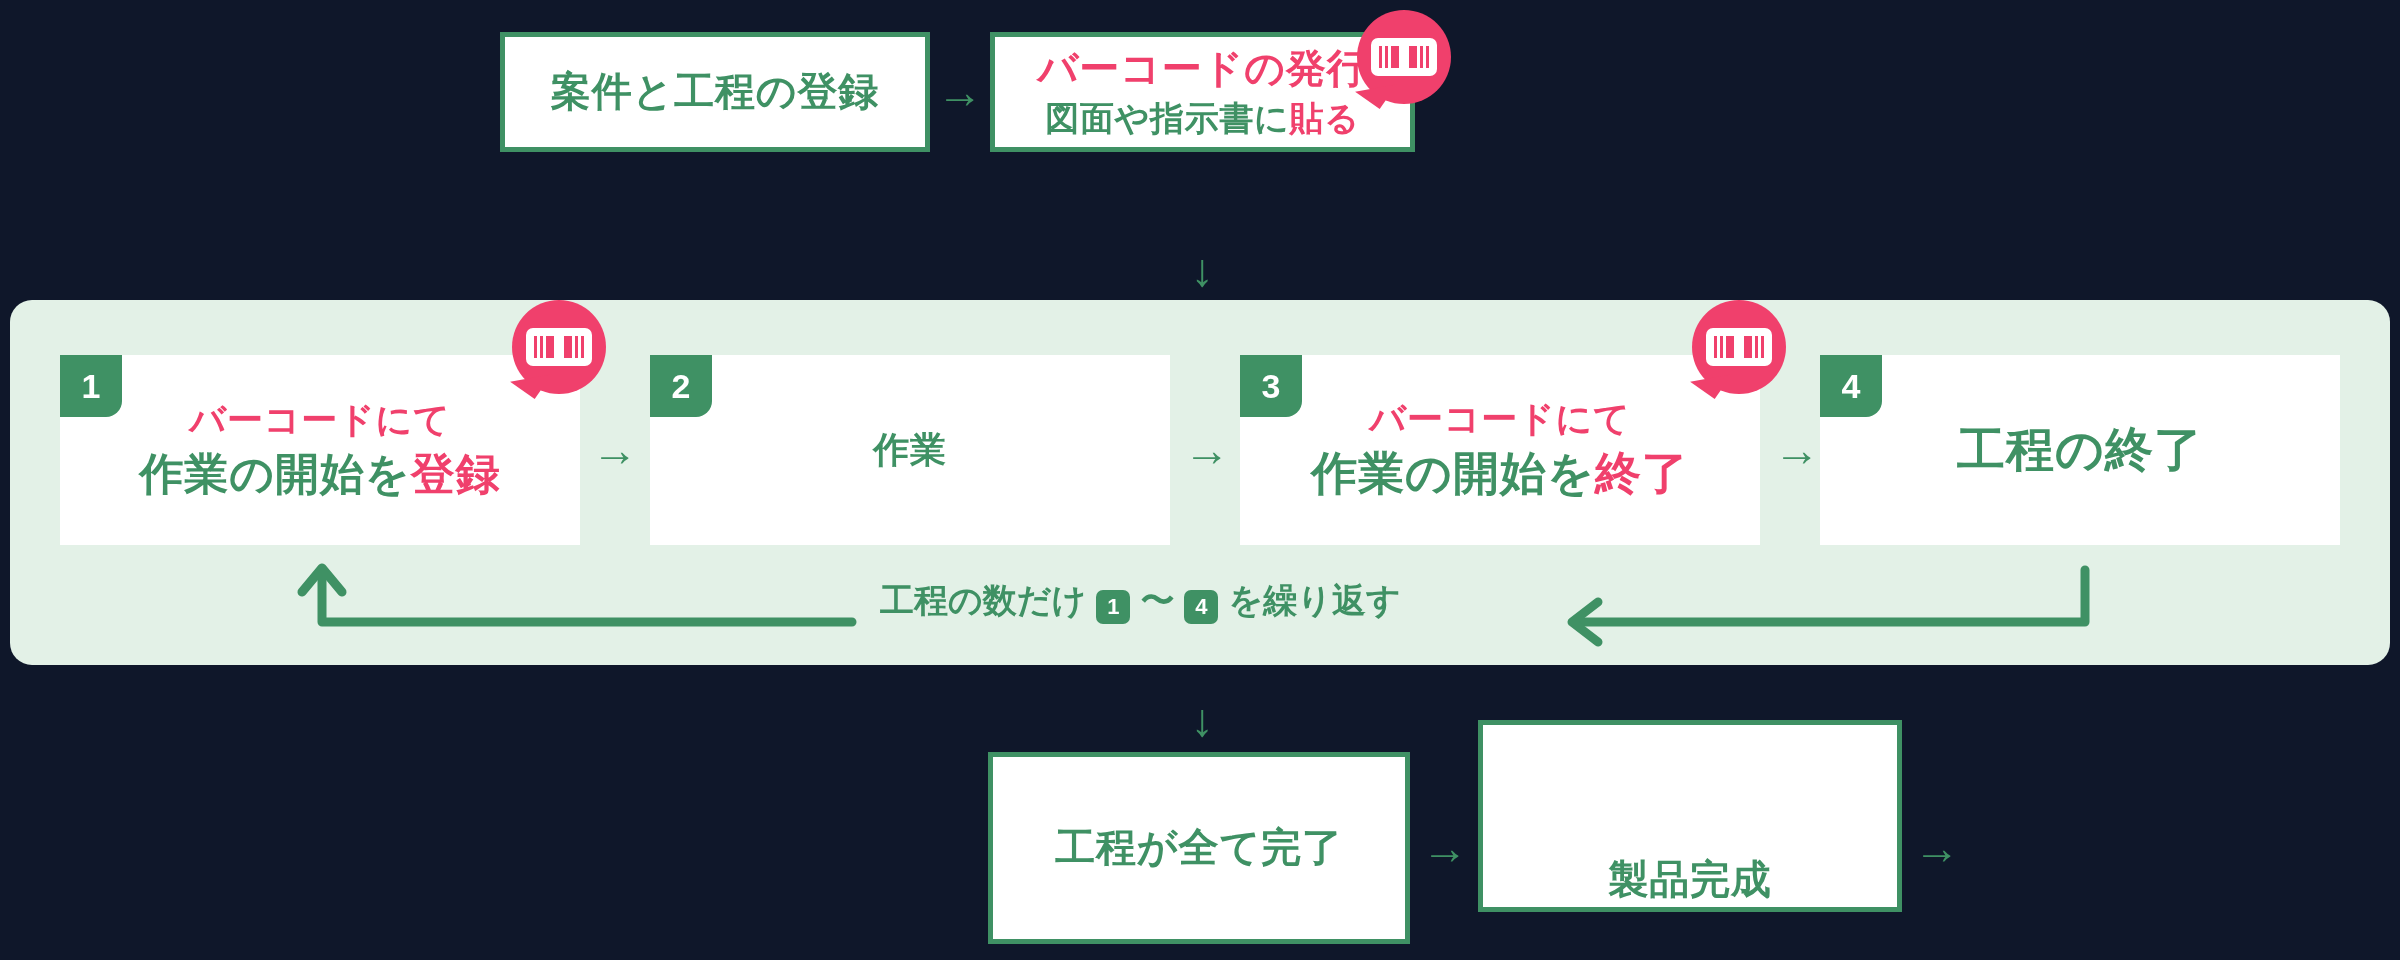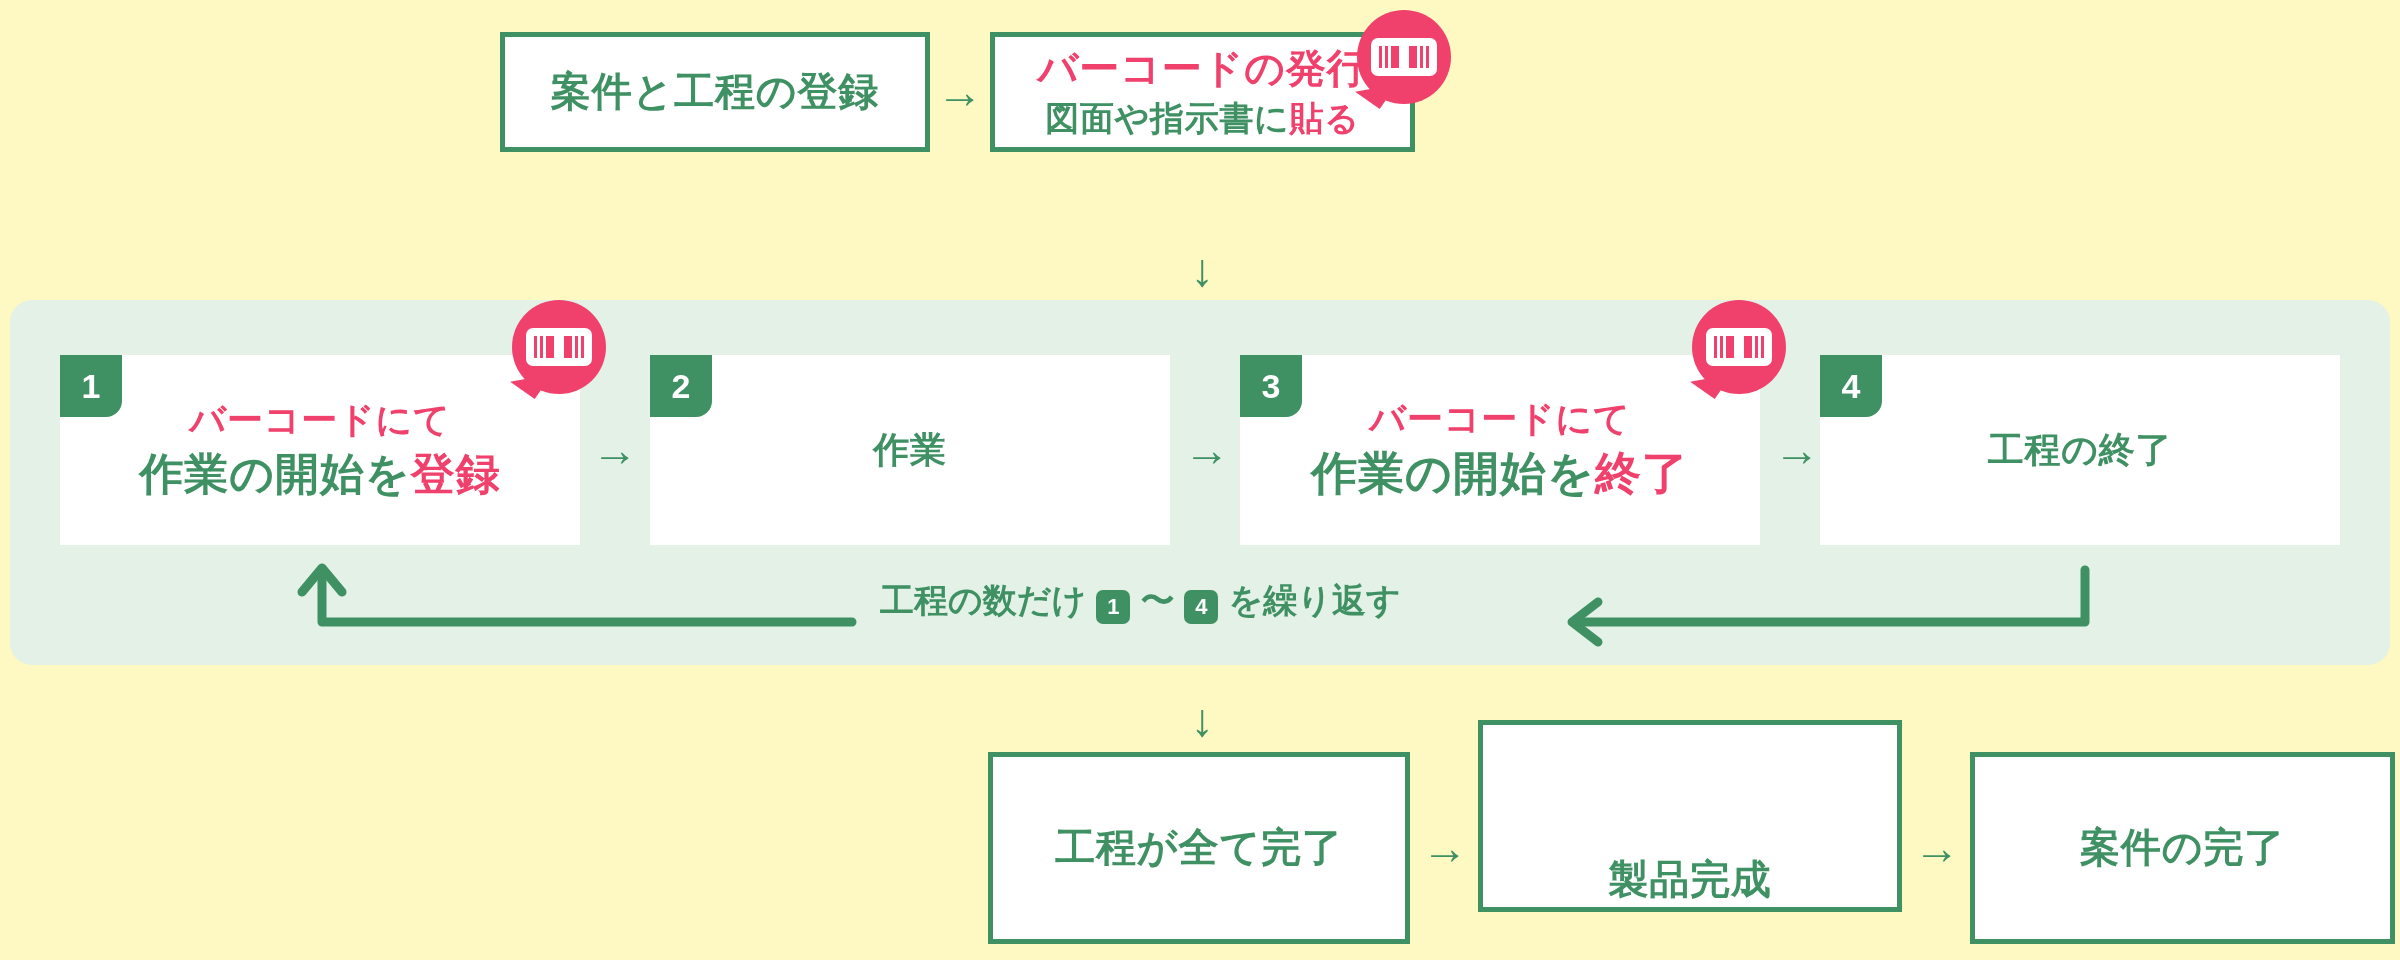--- a/index.html
+++ b/index.html
@@ -4,21 +4,21 @@
 <style>
   html,body{margin:0;padding:0;background:#ffffff;}
   body{
     font-family:"Liberation Sans","DejaVu Sans",sans-serif;
     -webkit-font-smoothing:antialiased;
   }
   #stage{
     position:relative;
     width:2400px;
     height:960px;
-    background:#fef9c3;
+    background:#0f172a;
     overflow:hidden;
   }
 
   
   .box{
     position:absolute;
     box-sizing:border-box;
     background:#ffffff;
     display:flex;
     align-items:center;
@@ -261,21 +261,21 @@
       <i class="bar t"></i>
       <i class="bar t"></i>
     </div>
   </div>
 
   <div class="arrow-h" style="left:1762px;top:420px;width:70px;height:60px;">
     <span>→</span>
   </div>
 
   <div class="box plain" style="left:1820px;top:355px;width:520px;height:190px;">
-    <span class="box-text green" style="font-size:36px;">工程の終了</span>
+    <span class="box-text green" style="font-size:48px;">工程の終了</span>
   </div>
   <div class="step-badge" style="left:1820px;top:355px;">
     <span>4</span>
   </div>
 
   <div id="loop-caption">
     <span>工程の数だけ</span>
     <span class="mini-badge">1</span>
     <span class="tilde">〜</span>
     <span class="mini-badge">4</span>
@@ -304,17 +304,14 @@
   </div>
 
   <div class="box outlined" style="left:1478px;top:720px;width:424px;height:192px;align-items:flex-end;">
     <span class="box-text green" style="font-size:40px;">製品完成</span>
   </div>
 
   <div class="arrow-h" style="left:1902px;top:818px;width:70px;height:60px;">
     <span>→</span>
   </div>
 
-  <div class="box outlined" style="left:1970px;top:752px;width:425px;height:192px;">
-    <span class="box-text green" style="font-size:40px;">案件の完了</span>
-  </div>
 
 </div>
 
 </body></html>

